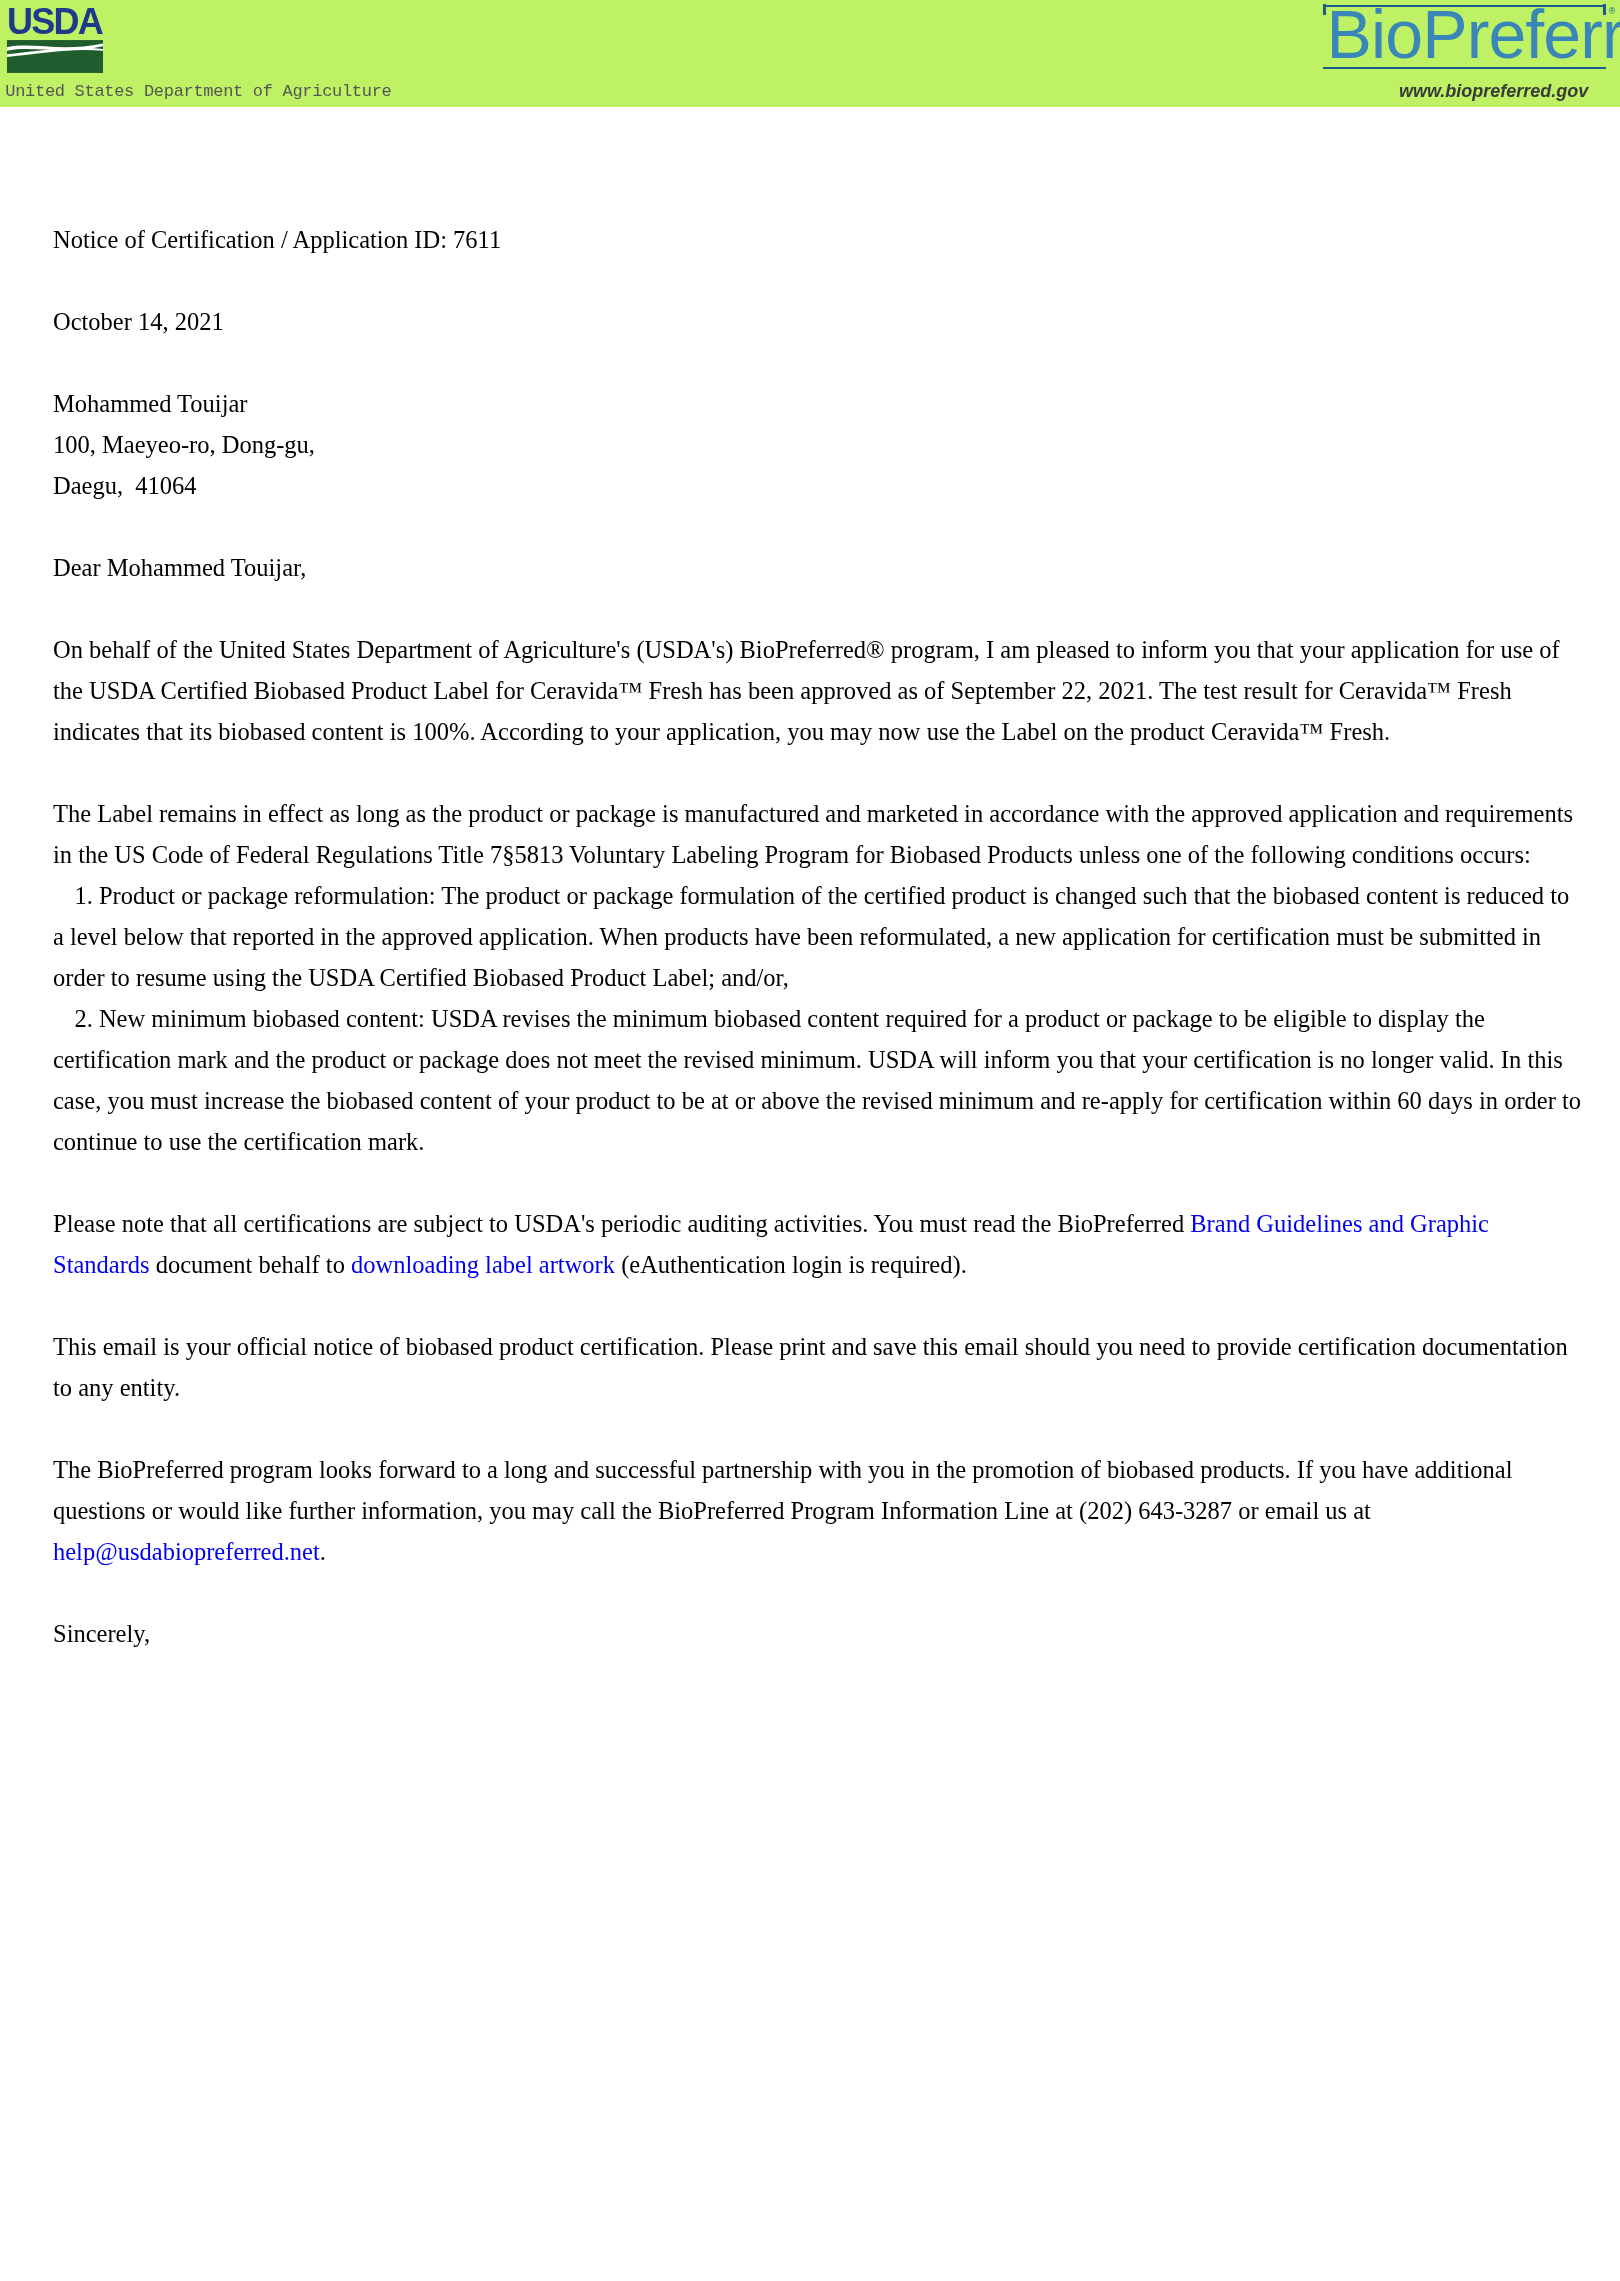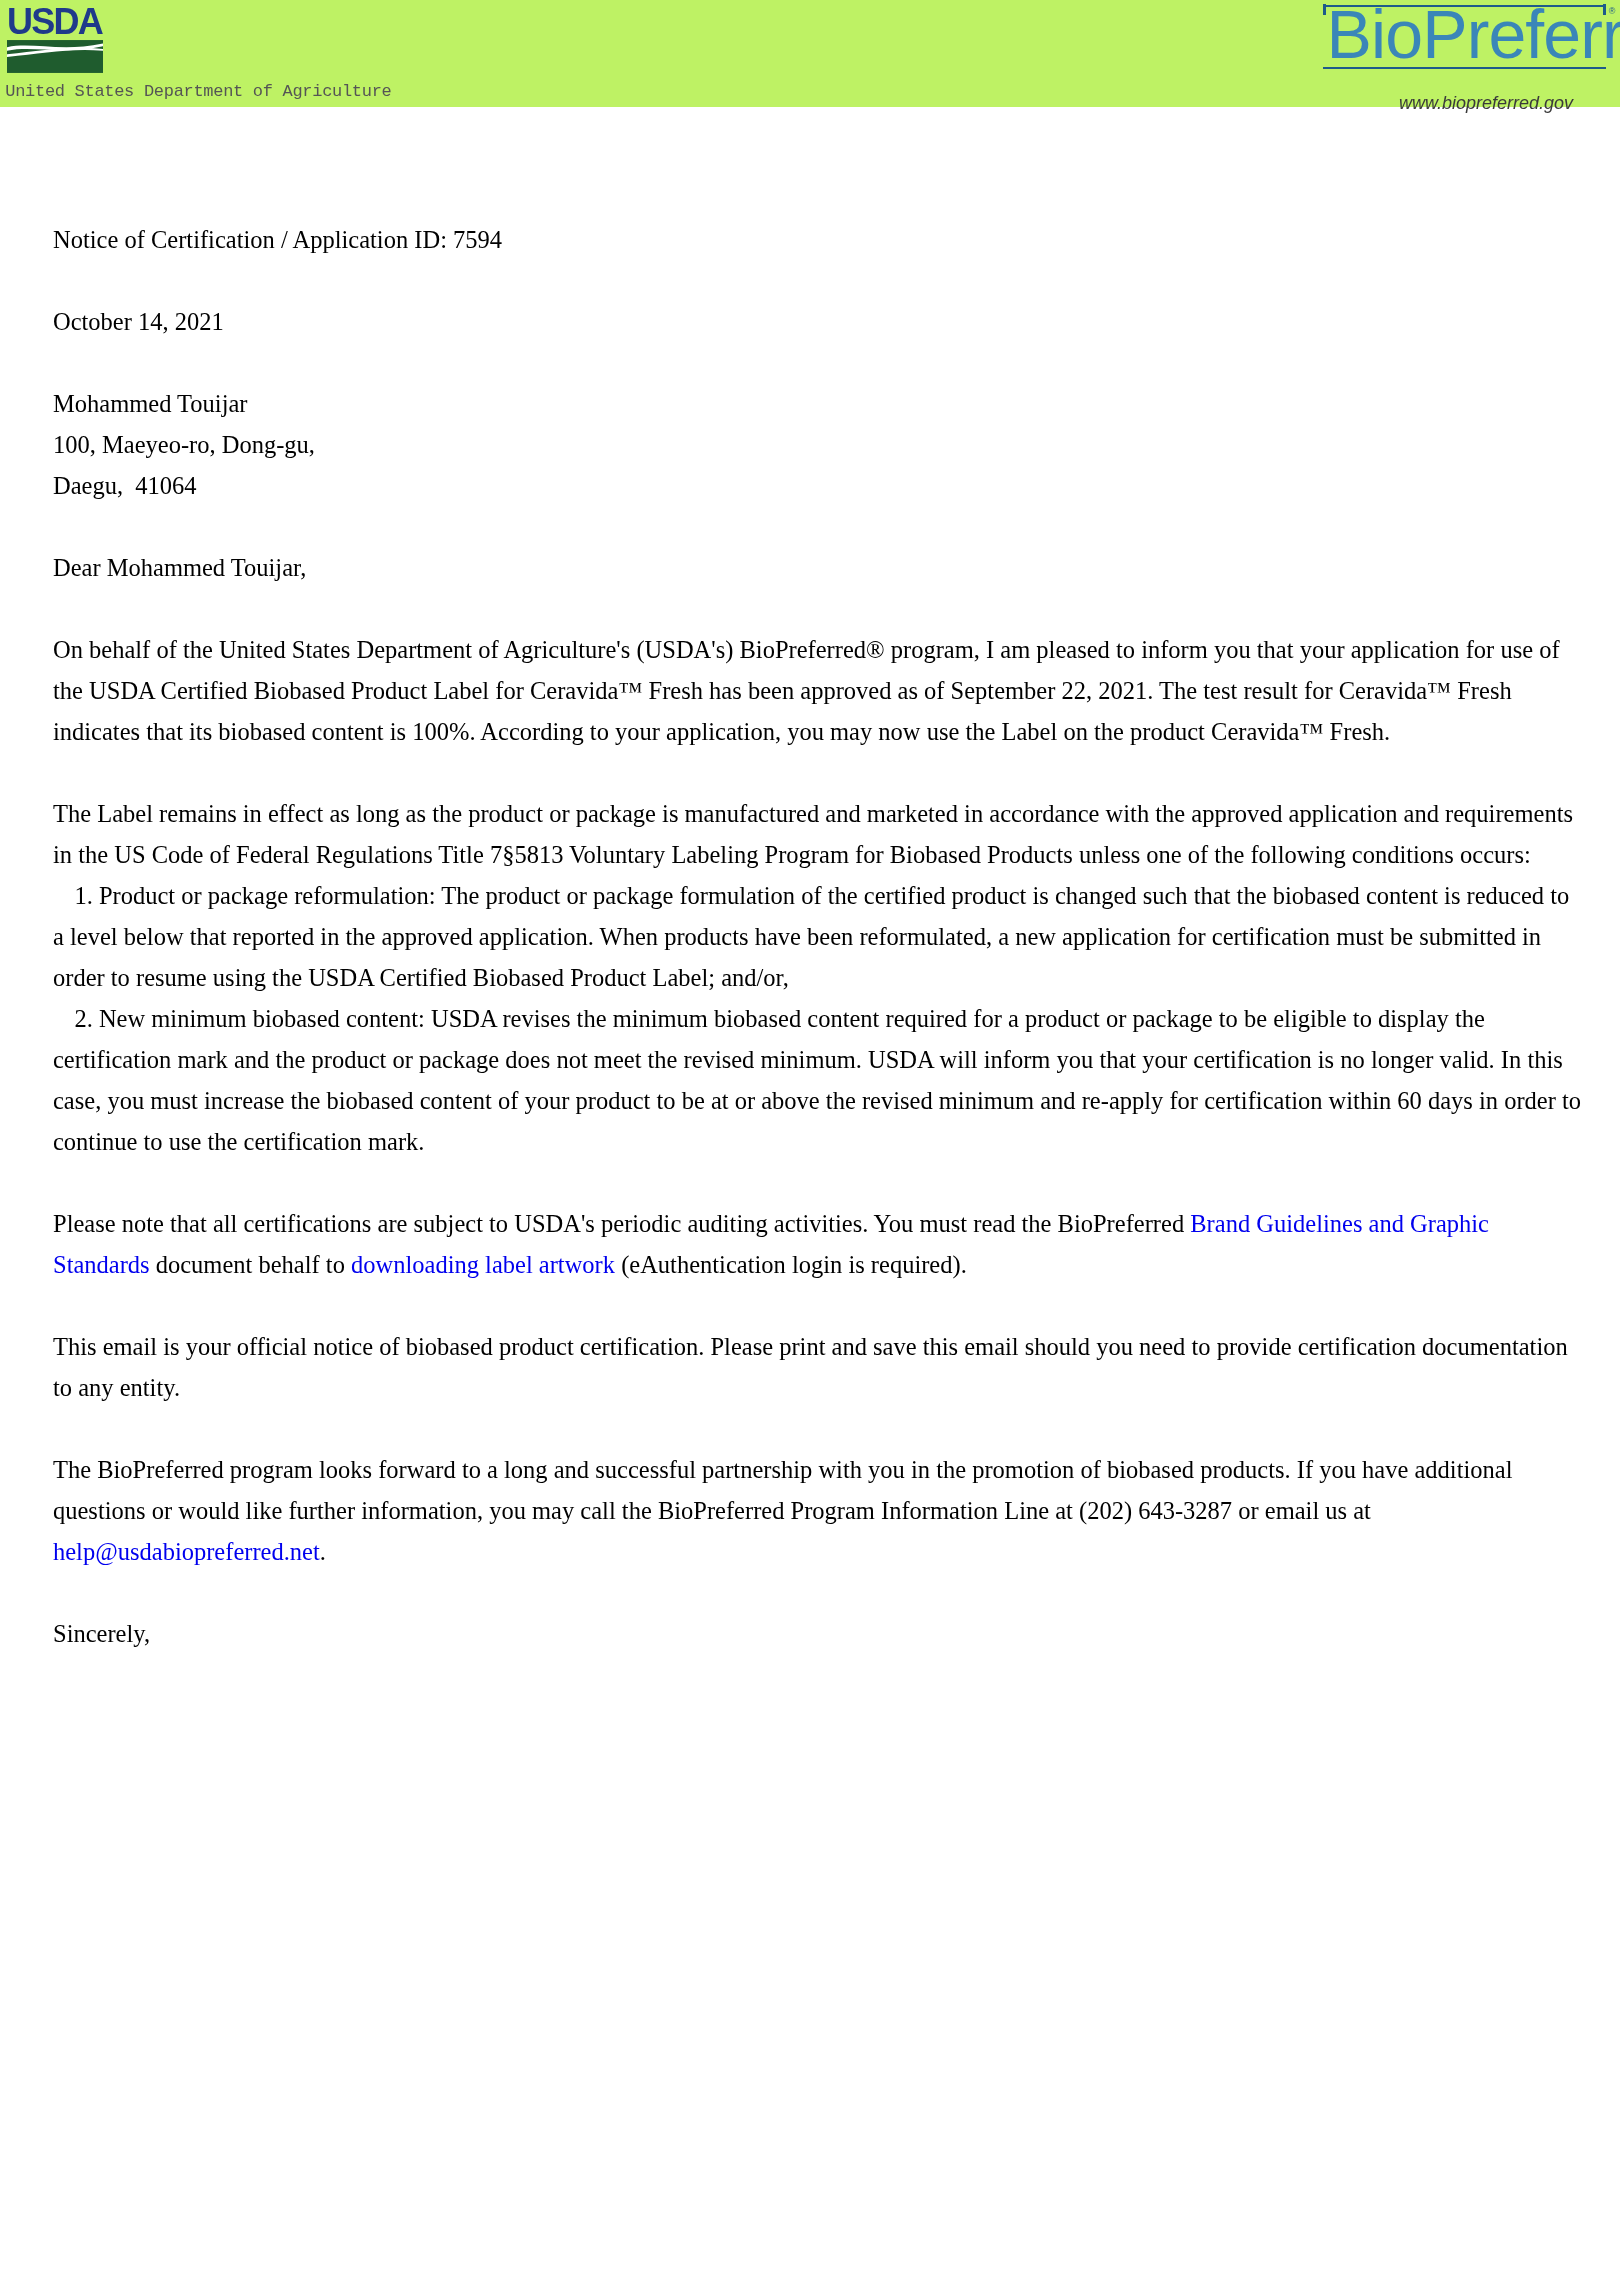--- a/index.html
+++ b/index.html
@@ -9,21 +9,21 @@
     .usda-wordmark { position: absolute; left: 1.8px; top: 0; font-family: "Liberation Sans", sans-serif; font-weight: bold; font-size: 36px; color: #1f3a8a; letter-spacing: -1.8px; line-height: 36px; }
     .usda-fields { position: absolute; left: 1.8px; top: 36px; width: 96px; height: 33px; }
     .usda-dept { position: absolute; left: 5.3px; top: 82px; font-family: Liberation Mono, monospace; font-size: 17px; color: #555; letter-spacing: -0.3px; }
     .bio-logo { position: absolute; left: 1323px; top: 4.5px; width: 287px; height: 67px; }
     .bio-frame { position: absolute; left: 0; top: 0; width: 283px; height: 64px; border-top: 2.7px solid #1e5b8a; border-bottom: 2.7px solid #1e5b8a; box-sizing: border-box; }
     .bio-frame:before, .bio-frame:after { content: ""; position: absolute; top: -2.7px; width: 2.7px; height: 10.7px; background: #1e5b8a; }
     .bio-frame:before { left: 0; }
     .bio-frame:after { right: 0; }
     .bio-text { position: absolute; left: 3.6px; top: 3.6px; font-family: "Liberation Sans", sans-serif; font-size: 68px; color: #3a86b8; line-height: 53px; letter-spacing: -0.9px; }
     .bio-reg { position: absolute; right: -5.3px; top: 1.8px; font-family: "Liberation Sans", sans-serif; font-size: 9px; color: #1e5b8a; }
-    .bio-url { position: absolute; left: 1399px; top: 81px; font-family: "Liberation Sans", sans-serif; font-weight: normal; font-style: italic; font-size: 18px; color: #3a3a3a; margin-top: 12px; }
+    .bio-url { position: absolute; left: 1399px; top: 81px; font-family: "Liberation Sans", sans-serif; font-weight: bold; font-style: italic; font-size: 18px; color: #3a3a3a; }
 
     .letter { position: absolute; left: 53px; top: 219px; width: 1533px; font-family: "Liberation Serif", serif; font-size: 24.5px; line-height: 41px; color: #000; }
     .letter p { margin: 0 0 41px 0; }
     .letter .line { display: block; }
     .letter .list-num { padding-left: 21.4px; }
     a.link { color: #0000ee; text-decoration: none; }
     .no-gap { margin-bottom: 0 !important; }
   </style>
 </head>
 <body>
@@ -41,21 +41,21 @@
 
   <div class="bio-logo">
     <div class="bio-frame"></div>
     <span class="bio-text">BioPreferred</span>
     <span class="bio-reg">®</span>
   </div>
   <span class="bio-url">www.biopreferred.gov</span>
 </div>
 
 <div class="letter">
-  <p>Notice of Certification / Application ID: 7594</p>
+  <p>Notice of Certification / Application ID: 7611</p>
   <p>October 14, 2021</p>
   <p>
     <span class="line">Mohammed Touijar</span>
     <span class="line">100, Maeyeo-ro, Dong-gu,</span>
     <span class="line" style="white-space: pre;">Daegu,  41064</span>
   </p>
   <p>Dear Mohammed Touijar,</p>
   <p>On behalf of the United States Department of Agriculture's (USDA's) BioPreferred® program, I am pleased to inform you that your application for use of the USDA Certified Biobased Product Label for Ceravida™ Fresh has been approved as of September 22, 2021. The test result for Ceravida™ Fresh indicates that its biobased content is 100%. According to your application, you may now use the Label on the product Ceravida™ Fresh.</p>
   <p>
     <span>The Label remains in effect as long as the product or package is manufactured and marketed in accordance with the approved application and requirements in the US Code of Federal Regulations Title 7§5813 Voluntary Labeling Program for Biobased Products unless one of the following conditions occurs:</span>

